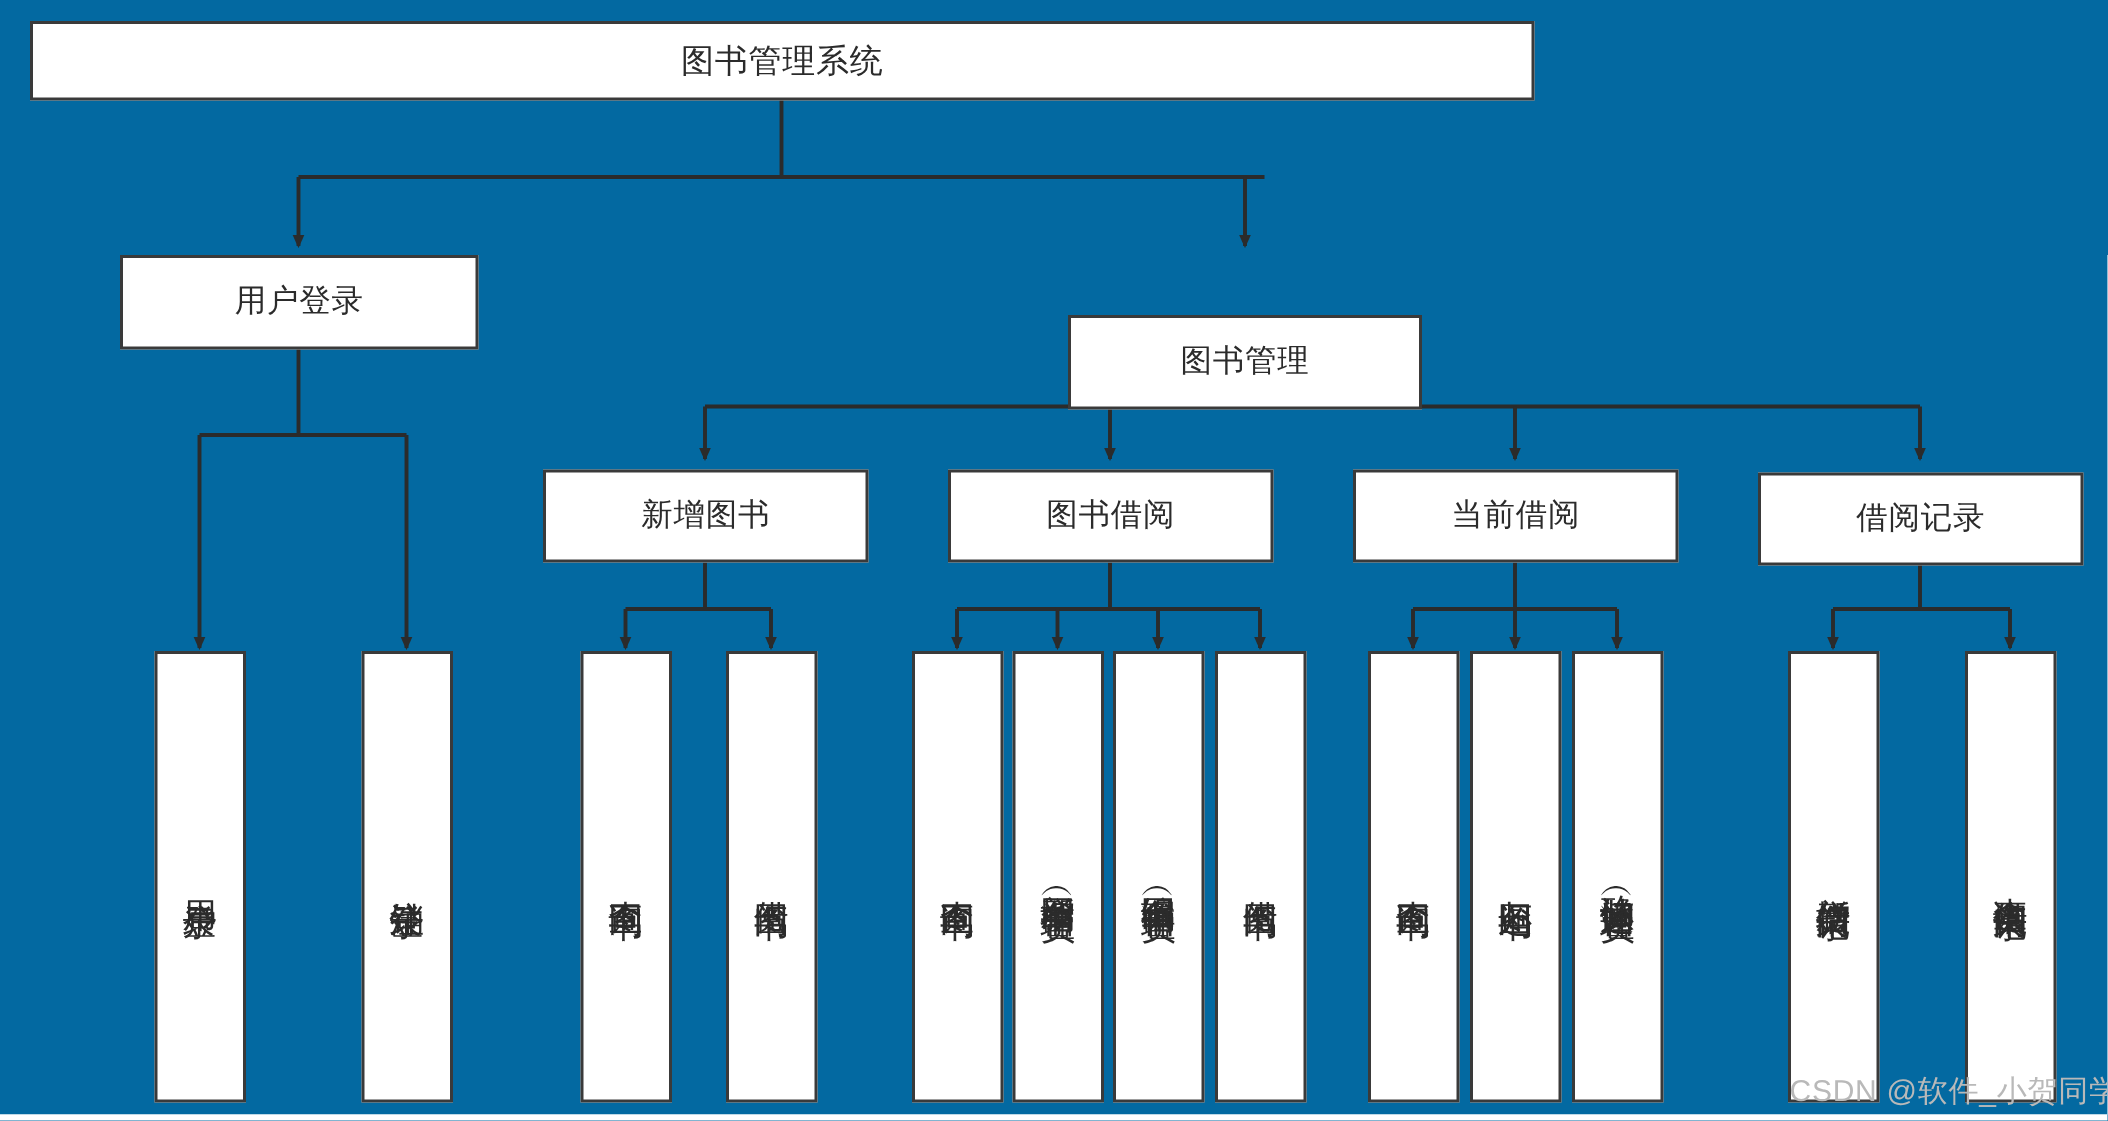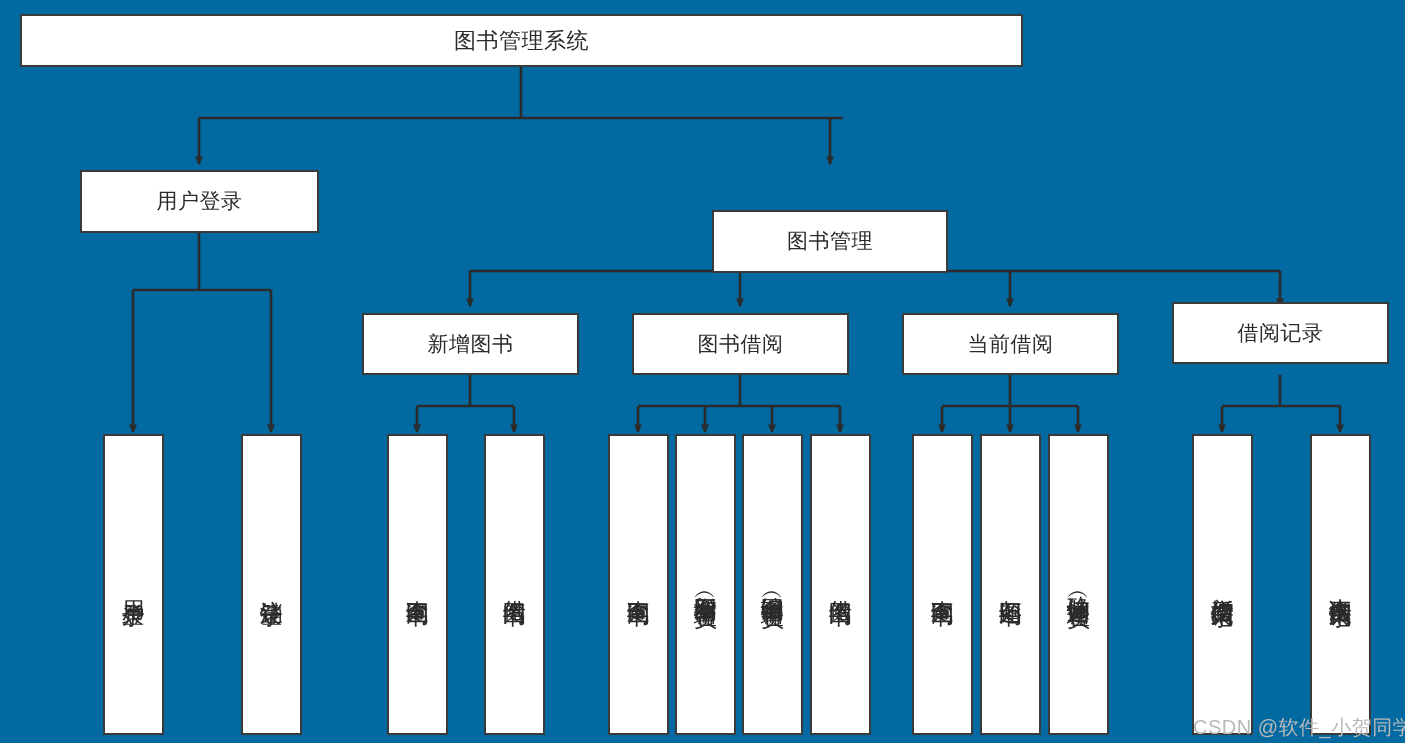--- a/index.html
+++ b/index.html
@@ -140,21 +140,21 @@
 
   <div class="node horiz" style="left:362px; top:313px; width:217px; height:62px;">
     <span class="label">新增图书</span>
   </div>
   <div class="node horiz" style="left:902px; top:313px; width:217px; height:62px;">
     <span class="label">当前借阅</span>
   </div>
   <div class="node horiz" style="left:632px; top:313px; width:217px; height:62px;">
     <span class="label">图书借阅</span>
   </div>
-  <div class="node horiz" style="left:1172px; top:302px; width:217px; height:62px;justify-content:center;">
+  <div class="node horiz" style="left:1172px; top:315px; width:217px; height:62px;justify-content:center;">
     <span class="label">借阅记录</span>
   </div>
 
   <div class="node vert" style="left:103px; top:434px; width:61px; height:301px;">
     <span class="label">用户登录</span>
   </div>
   <div class="node vert" style="left:241px; top:434px; width:61px; height:301px;">
     <span class="label">注销登录</span>
   </div>
 

